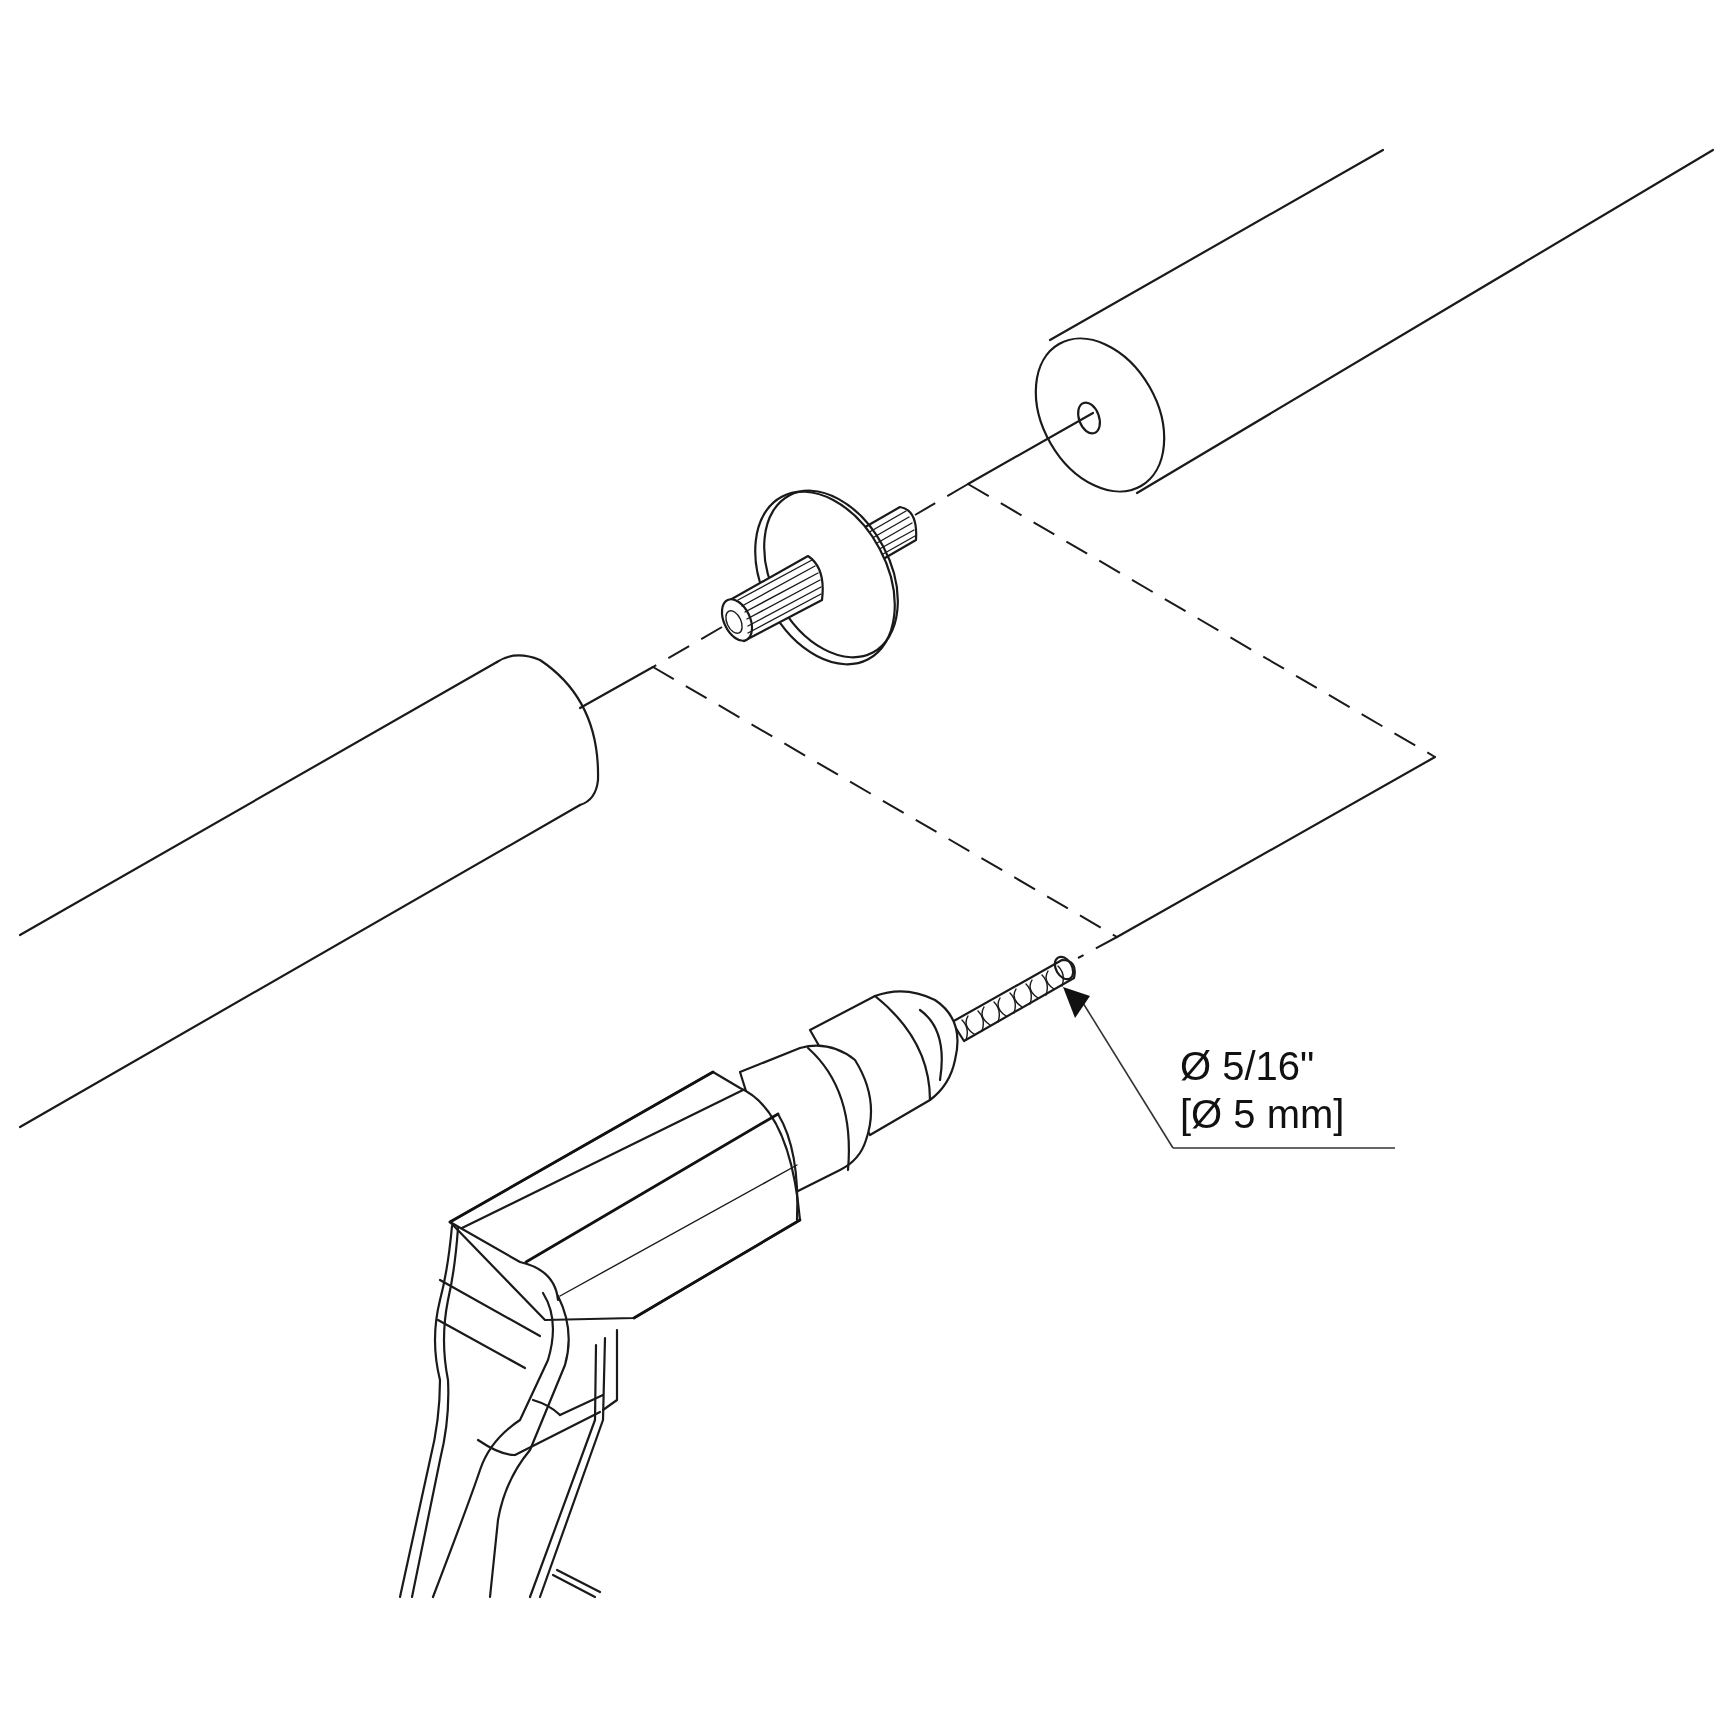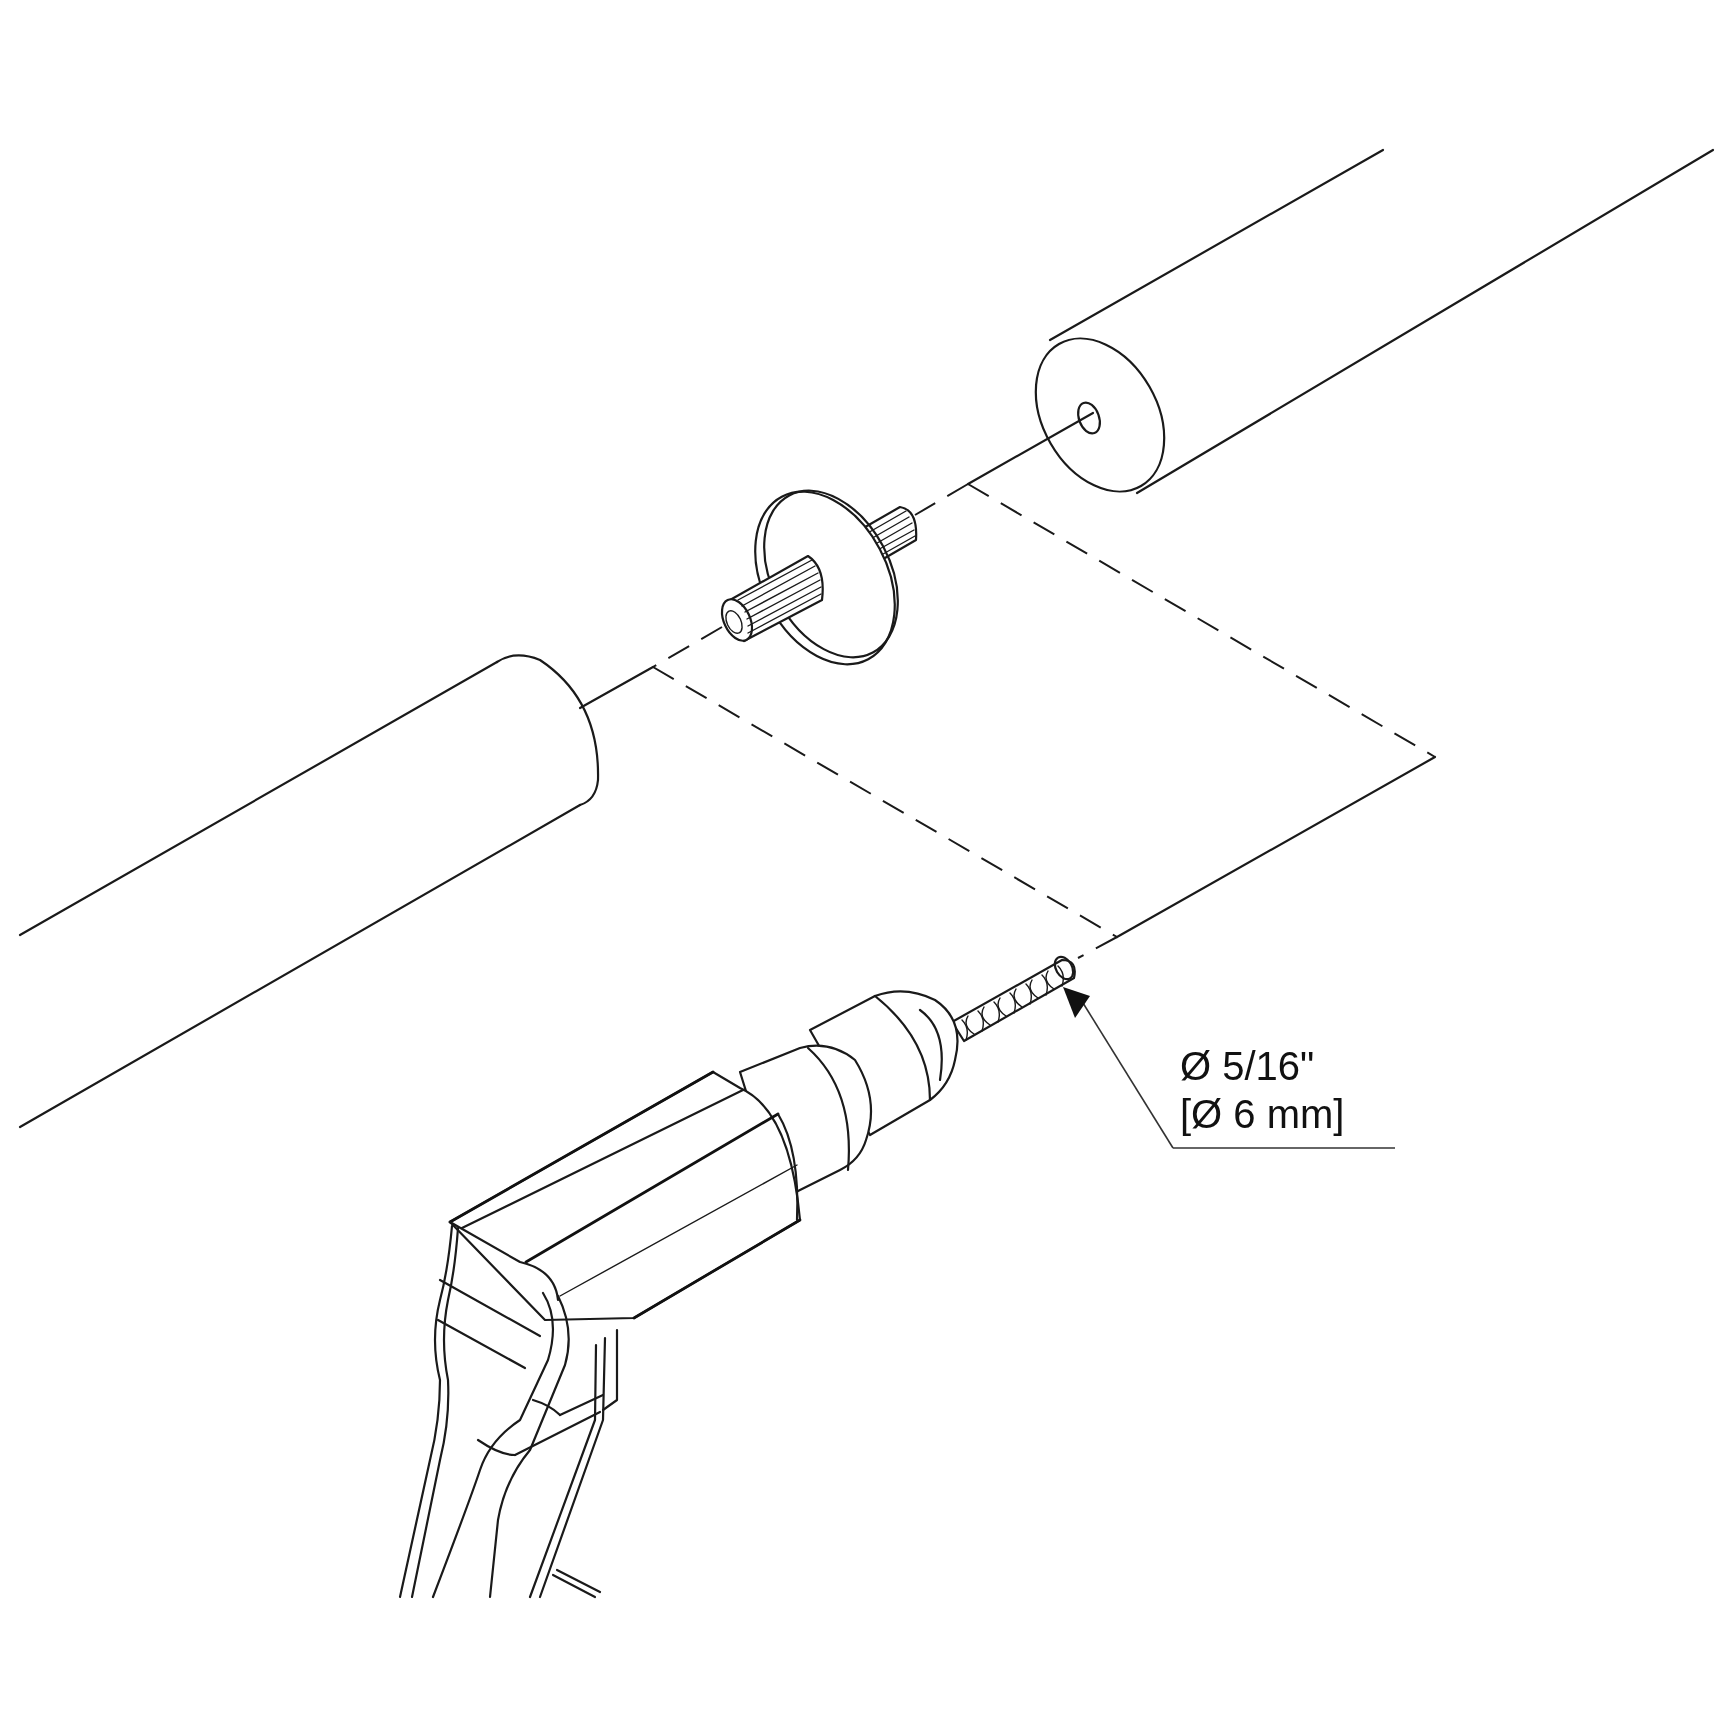--- a/index.html
+++ b/index.html
@@ -119,14 +119,14 @@
 
   <g>
     <line class="leader" x1="1083" y1="1003" x2="1173" y2="1148"></line>
     <line class="leader" x1="1173" y1="1148" x2="1395" y2="1148"></line>
     <polygon class="arrow" points="1063,987 1090,996 1075,1018"></polygon>
   </g>
 </svg>
 
 <div class="label-box">
   <span class="label-line">Ø 5/16"</span>
-  <span class="label-line">[Ø 6 mm]</span>
+  <span class="label-line">[Ø 5 mm]</span>
 </div>
 
 </body></html>

